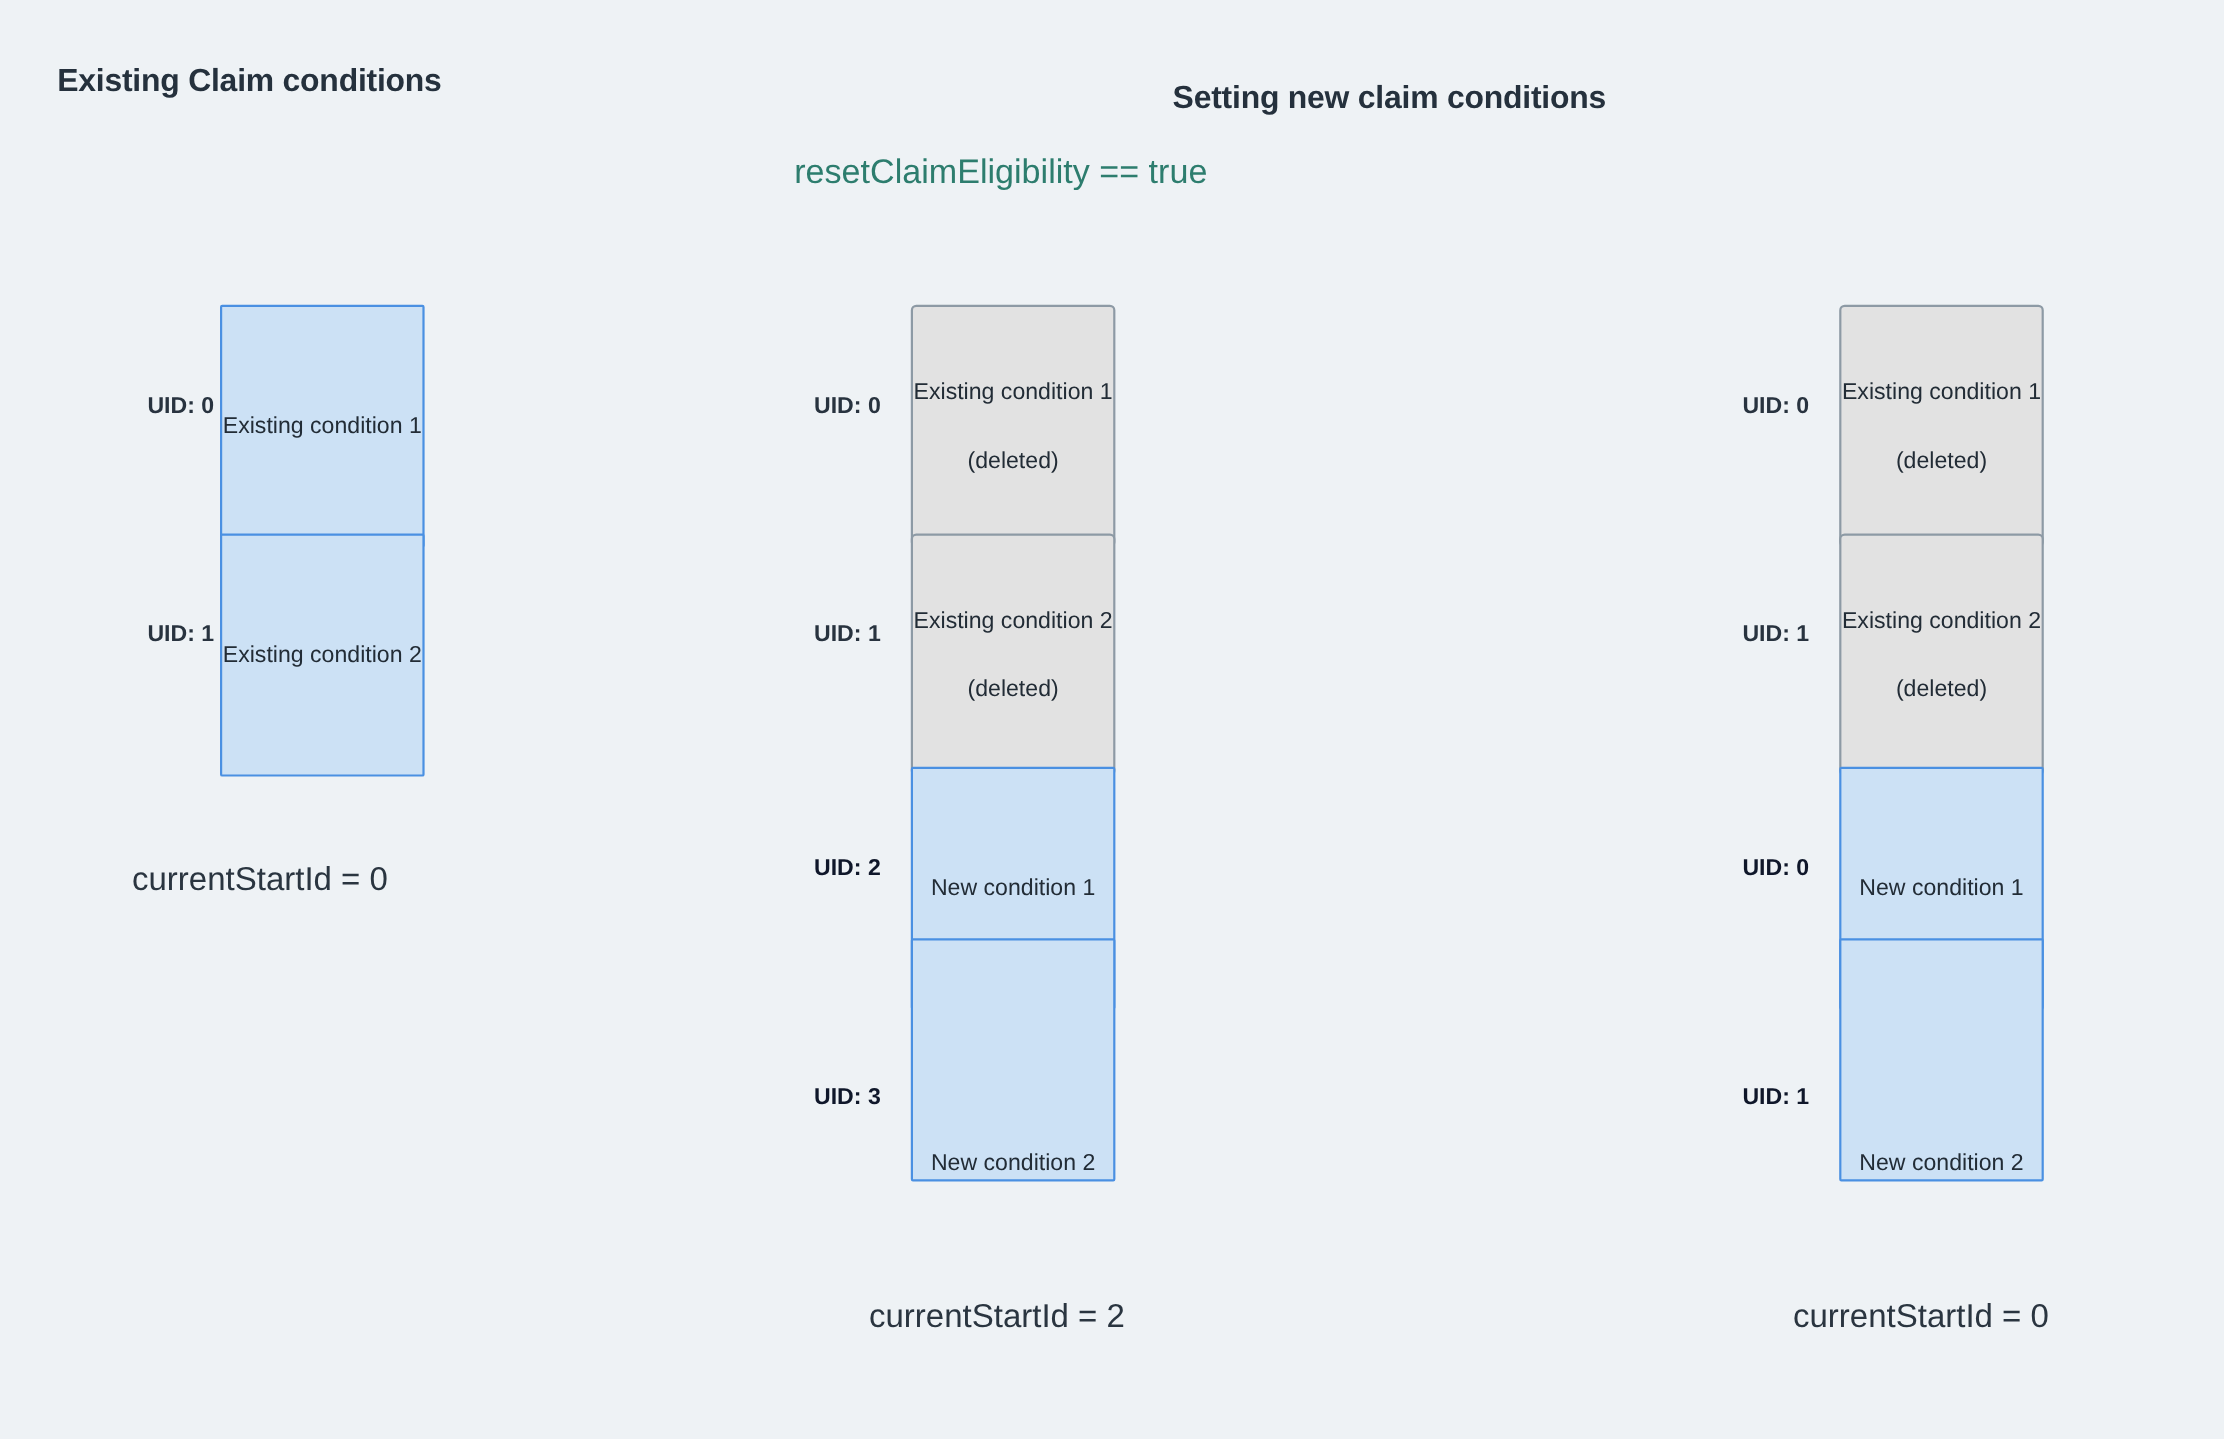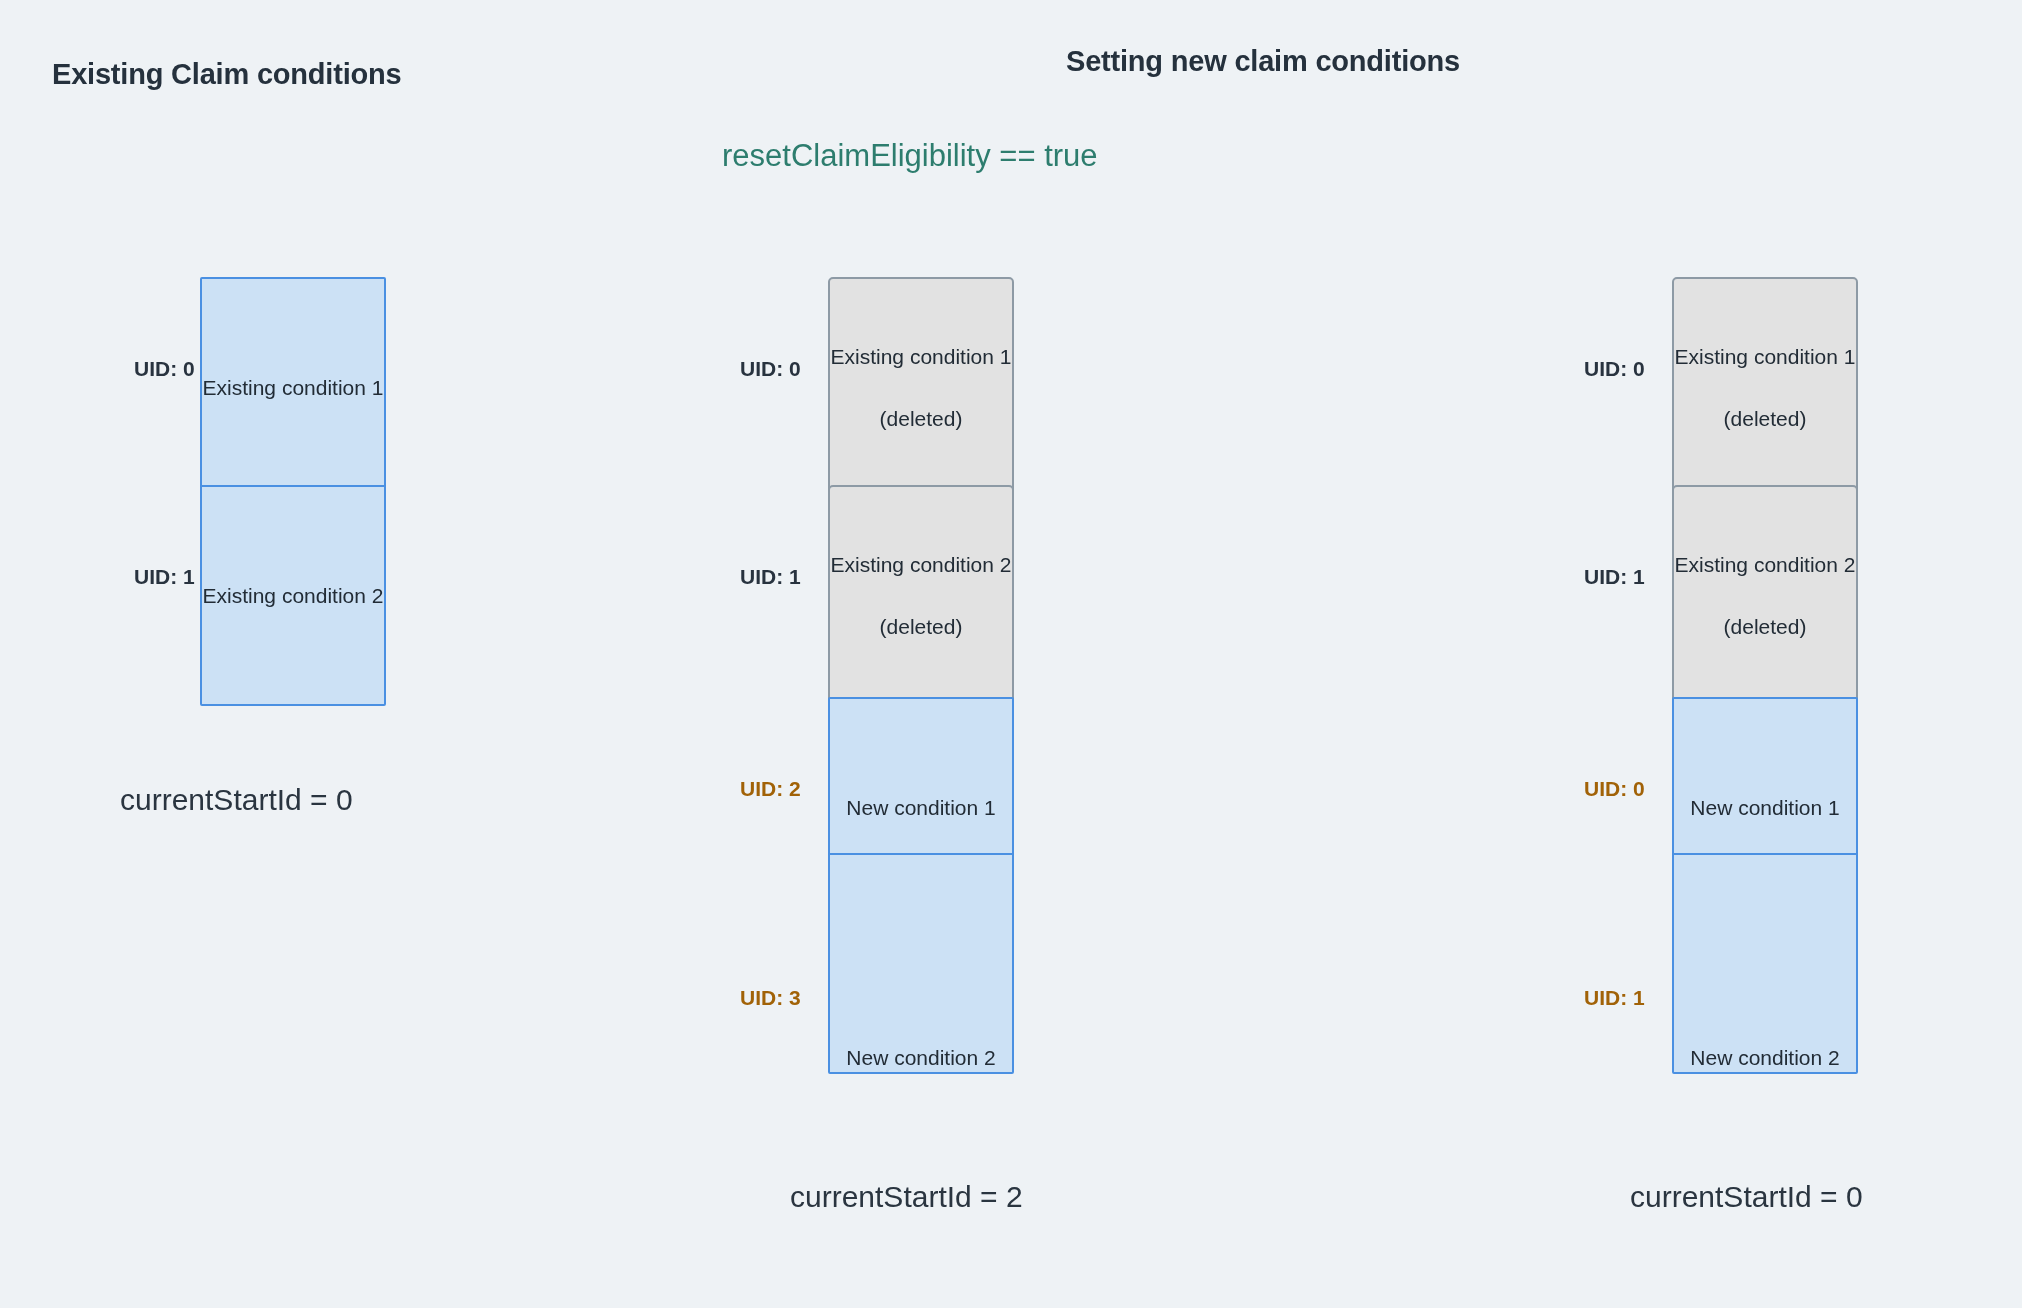--- a/index.html
+++ b/index.html
@@ -15,21 +15,21 @@
 
   .heading{
     position:absolute;
     font-weight:bold;
     font-size:29px;
     letter-spacing:-0.2px;
     color:#25313d;
     white-space:nowrap;
   }
   #heading-left{left:52px;top:58px;}
-  #heading-right{left:1066px;top:45px;}
+  #heading-right{left:1066px;top:73px;}
 
   .subtitle{
     position:absolute;
     font-size:31px;
     white-space:nowrap;
   }
   #subtitle-true{left:722px;top:138px;color:#2d7d6e;}
   #subtitle-false{left:1508px;top:138px;color:#d9455f;}
 
   .box{
@@ -60,21 +60,21 @@
   .box .sub{display:block;margin-top:34px;}
 
   .uid{
     position:absolute;
     font-weight:bold;
     font-size:21px;
     white-space:nowrap;
     color:#28333f;
     margin-left:42px;
   }
-  .uid.accent{color:#a16207;}
+  .uid.accent{color:#0f172a;}
 
   .caption{
     position:absolute;
     font-size:30px;
     color:#2a3540;
     white-space:nowrap;
   }
 
   
   .c1-box{left:200px;}

